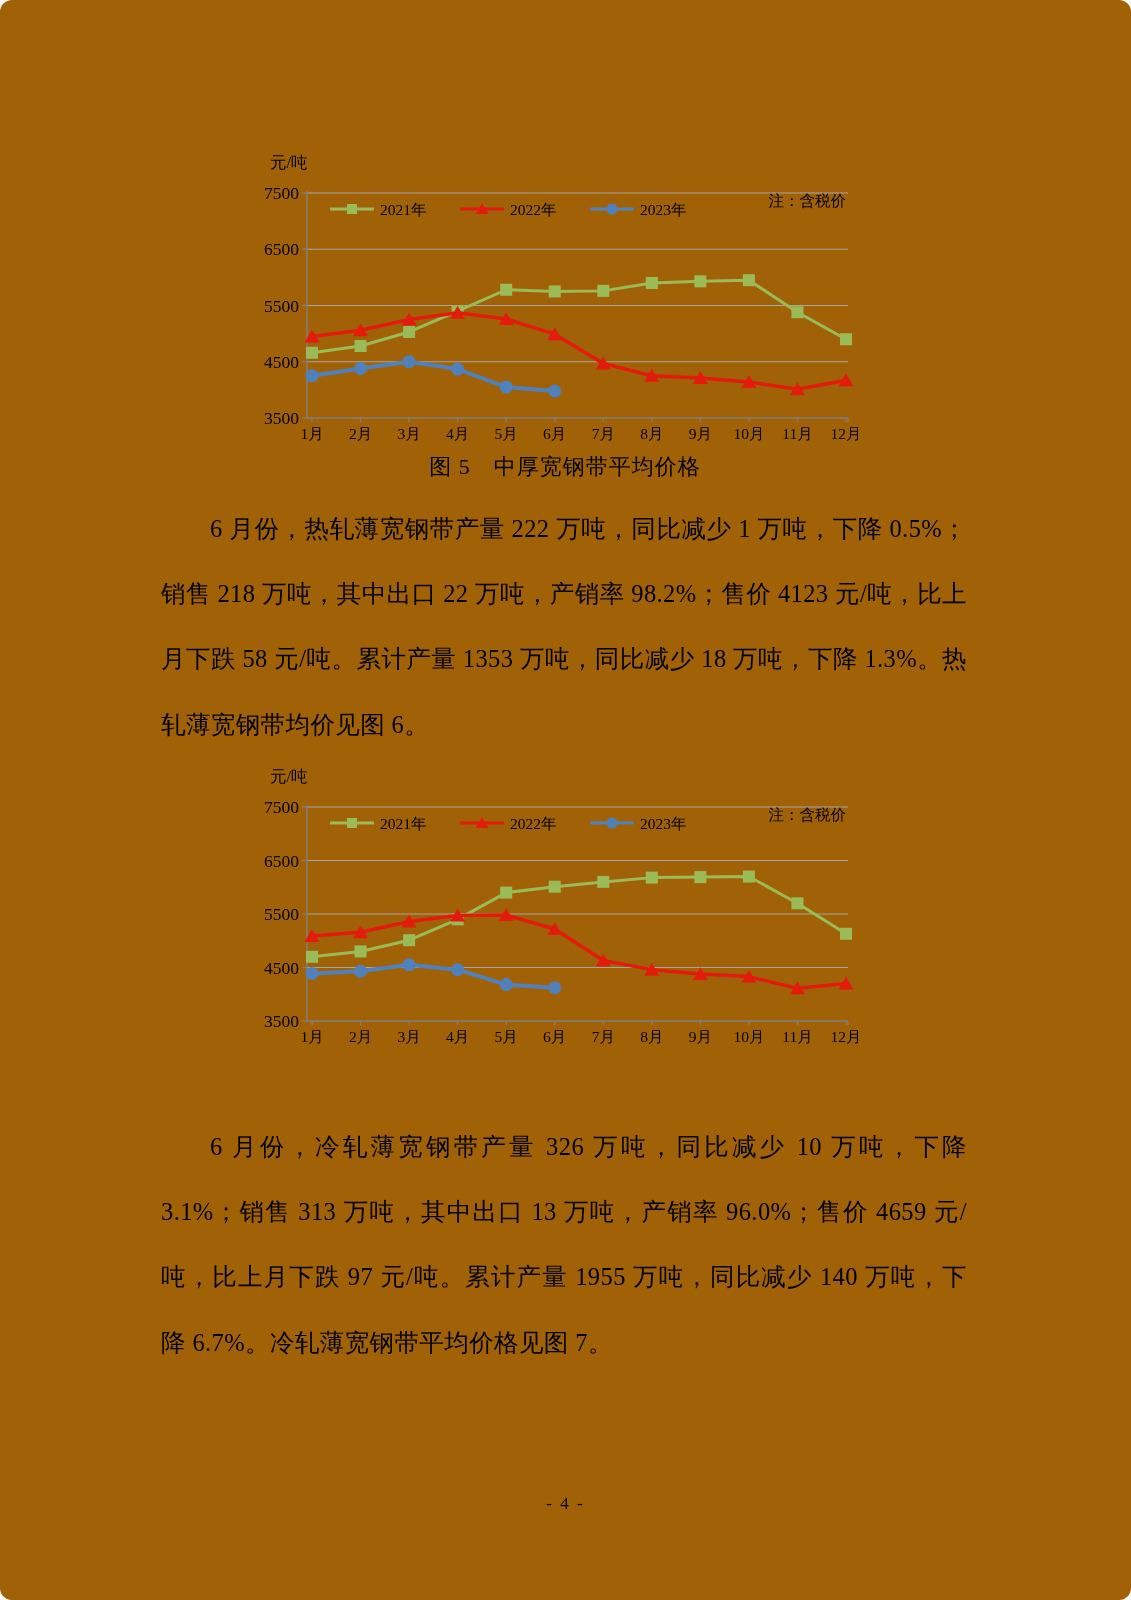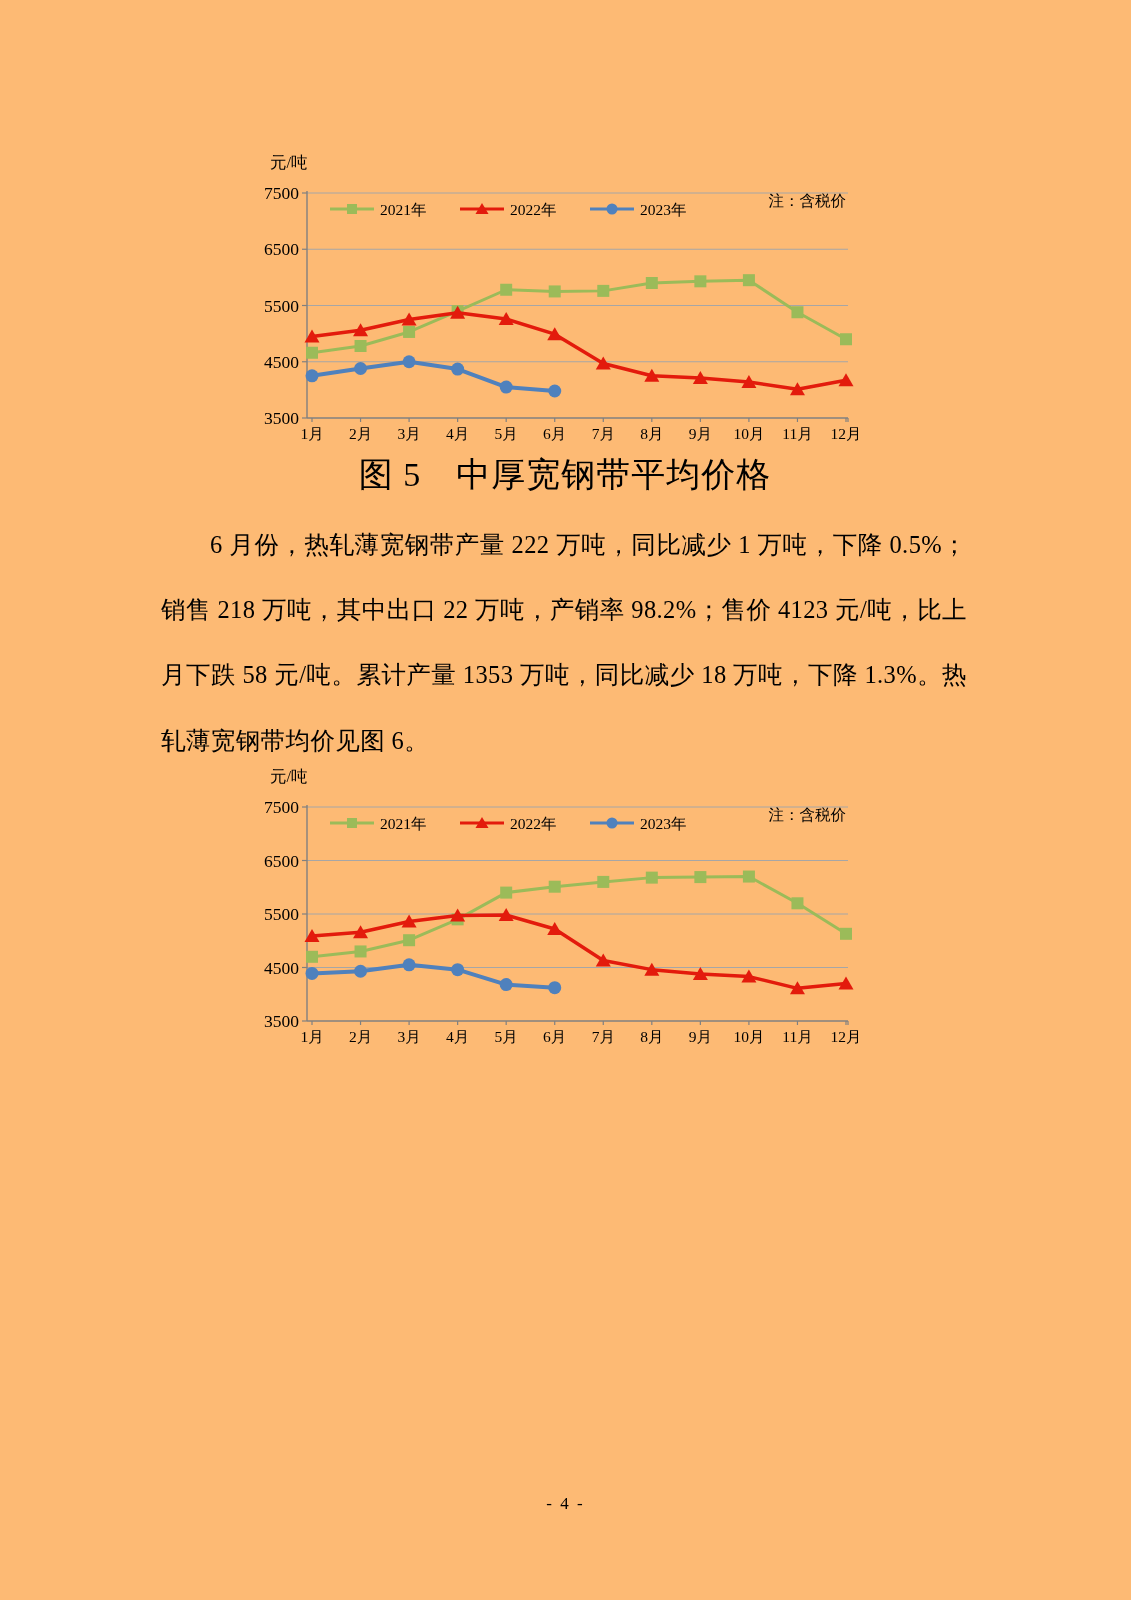--- a/index.html
+++ b/index.html
@@ -1,37 +1,37 @@
 <!DOCTYPE html>
 <html><head>
 <meta charset="utf-8">
 <style>
   html,body { margin:0; padding:0; background:#fff; }
   .page {
-    position:relative; width:1131px; height:1600px; background:#fdba74;
+    position:relative; width:1131px; height:1600px; background:#a16207;
     font-family:"Liberation Serif","DejaVu Serif",serif; color:#000;
-    overflow:hidden; margin:0 auto;
+    overflow:hidden; margin:0 auto;border-radius:12px;
   }
   .figure { position:absolute; width:600px; height:306px; }
   #fig5 { left:258px; top:146px; }
   #fig6 { left:258px; top:760px; }
   .figure svg { display:block; width:600px; height:306px; }
   .caption {
     position:absolute; left:160px; width:810px; text-align:center;
-    font-size:34px; letter-spacing:1px; white-space:pre;
+    font-size:22px; letter-spacing:1px; white-space:pre;
   }
   #caption5 { top:452px; }
   #caption6 { top:1046px; }
   .para {
     position:absolute; left:161px; width:806px;
     font-size:24.5px; line-height:65.2px;
     text-align:justify; text-align-last:left;
     text-indent:49px; letter-spacing:0.4px;
   }
-  #para1 { top:512px;font-family:Liberation Serif, serif; }
+  #para1 { top:496px;font-family:Liberation Serif, serif; }
   #para2 { top:1114px; }
   .footer {
     position:absolute; left:0; top:1494px; width:100%;
     text-align:center; font-size:17px; letter-spacing:2px;
   }
 </style>
 </head>
 <body>
 
 <div class="page">
@@ -236,16 +236,17 @@
           <path d="M224,57 L230.5,68 L217.5,68 Z" fill="#E31B0C"></path>
           <text x="252" y="68.5" font-size="15.5" font-family="&quot;Liberation Serif&quot;,&quot;DejaVu Serif&quot;,serif" fill="#000000" text-anchor="start">2022年</text>
           <line x1="332" y1="63" x2="376" y2="63" stroke="#4F81BD" stroke-width="3"></line>
           <circle cx="354" cy="63" r="5.5" fill="#4F81BD"></circle>
           <text x="382" y="68.5" font-size="15.5" font-family="&quot;Liberation Serif&quot;,&quot;DejaVu Serif&quot;,serif" fill="#000000" text-anchor="start">2023年</text>
         </g>
         <text x="588" y="60" font-size="15.5" font-family="&quot;Liberation Serif&quot;,&quot;DejaVu Serif&quot;,serif" fill="#000000" text-anchor="end">注：含税价</text>
       </svg>
   </div>
 
+  <div class="para" id="para2">6 月份，冷轧薄宽钢带产量 326 万吨，同比减少 10 万吨，下降 3.1%；销售 313 万吨，其中出口 13 万吨，产销率 96.0%；售价 4659 元/吨，比上月下跌 97 元/吨。累计产量 1955 万吨，同比减少 140 万吨，下降 6.7%。冷轧薄宽钢带平均价格见图 7。</div>
 
   <div class="footer">- 4 -</div>
 
 </div>
 
 </body></html>

